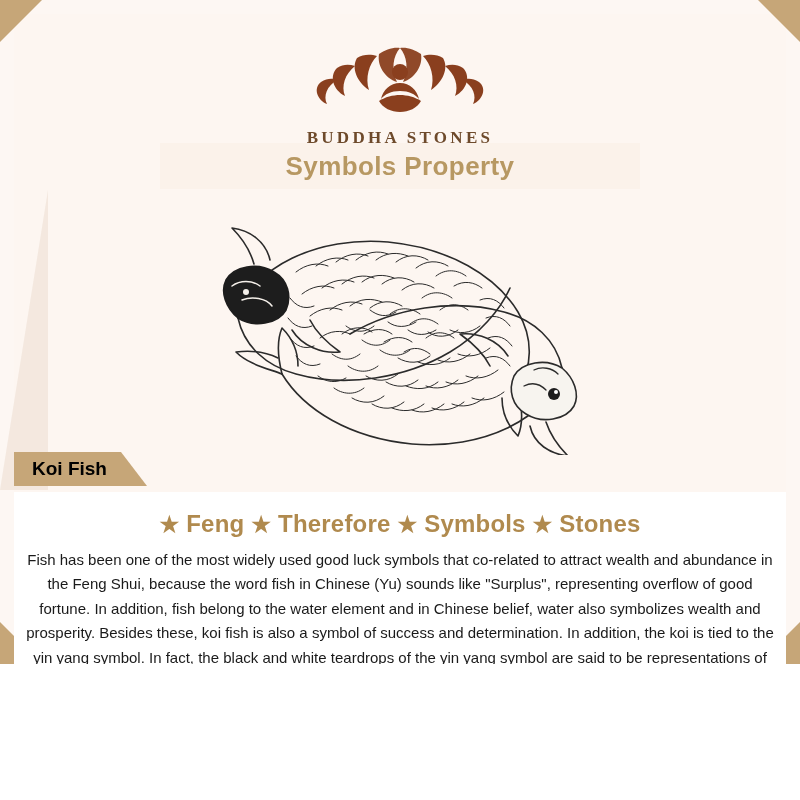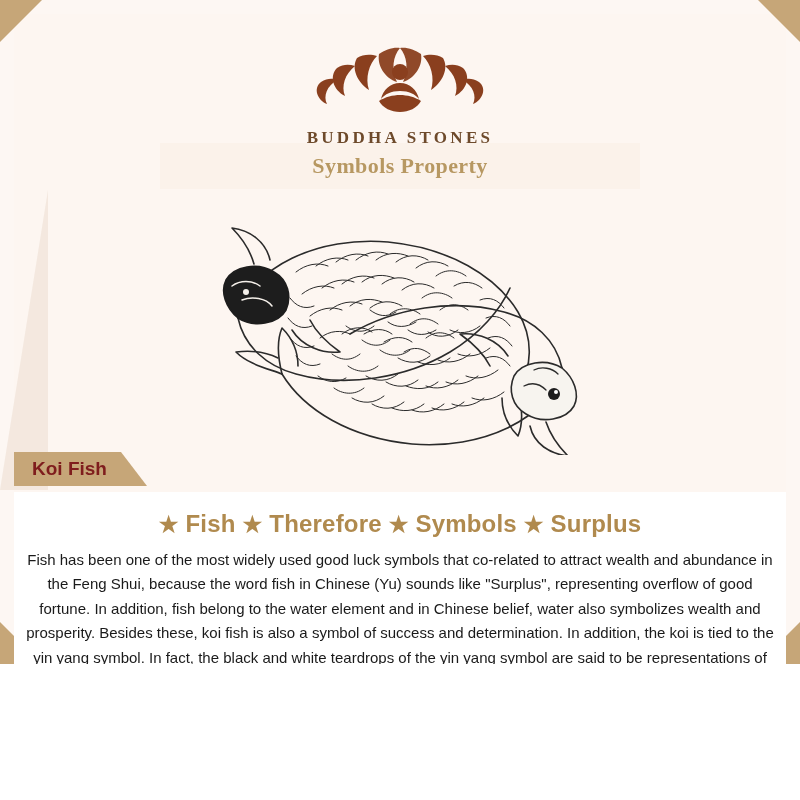--- a/index.html
+++ b/index.html
@@ -91,44 +91,43 @@
     left: 160px;
     top: 143px;
     width: 480px;
     height: 46px;
     background: #fbf2ea;
     display: flex;
     align-items: center;
     justify-content: center;
   }
   .title-band .title-text {
-    font-size: 22px;
+    font-size: 26px;
     font-weight: bold;
     color: #b79862;
     letter-spacing: .4px;
-    font-family: Liberation Serif, serif;
   }
   .art-area {
     position: absolute;
     left: 120px;
     top: 200px;
     width: 560px;
     height: 255px;
   }
   .label-ribbon {
     position: absolute;
     left: 14px;
     top: 452px;
     height: 34px;
     display: flex;
     align-items: stretch;
   }
   .label-ribbon .ribbon-body {
     background: #c6a678;
-    color: #7f1d1d;
+    color: #000000;
     font-size: 19px;
     font-weight: bold;
     display: flex;
     align-items: center;
     padding: 0 14px 0 18px;
   }
   .label-ribbon .ribbon-tail {
     width: 0;
     height: 0;
     border-style: solid;
@@ -323,24 +322,24 @@
   </div>
 
   <div class="label-ribbon">
     <div class="ribbon-body">Koi Fish</div>
     <div class="ribbon-tail"></div>
   </div>
 
   <div class="body-block">
     <div class="keywords">
       <span class="star">★</span>
-      <span>Fish</span>
+      <span>Feng</span>
       <span class="star">★</span>
       <span>Therefore</span>
       <span class="star">★</span>
       <span>Symbols</span>
       <span class="star">★</span>
-      <span>Surplus</span>
+      <span>Stones</span>
     </div>
     <div class="paragraph">Fish has been one of the most widely used good luck symbols that co-related to attract wealth and abundance in the Feng Shui, because the word fish in Chinese (Yu) sounds like "Surplus", representing overflow of good fortune. In addition, fish belong to the water element and in Chinese belief, water also symbolizes wealth and prosperity. Besides these, koi fish is also a symbol of success and determination. In addition, the koi is tied to the yin yang symbol. In fact, the black and white teardrops of the yin yang symbol are said to be representations of two koi, one male and one female. Therefore, a pair of koi is often used as a good luck symbol for a happy marriage.</div>
     <div class="watermark">Buddha Stones</div>
   </div>
 </div>
 
 </body></html>

